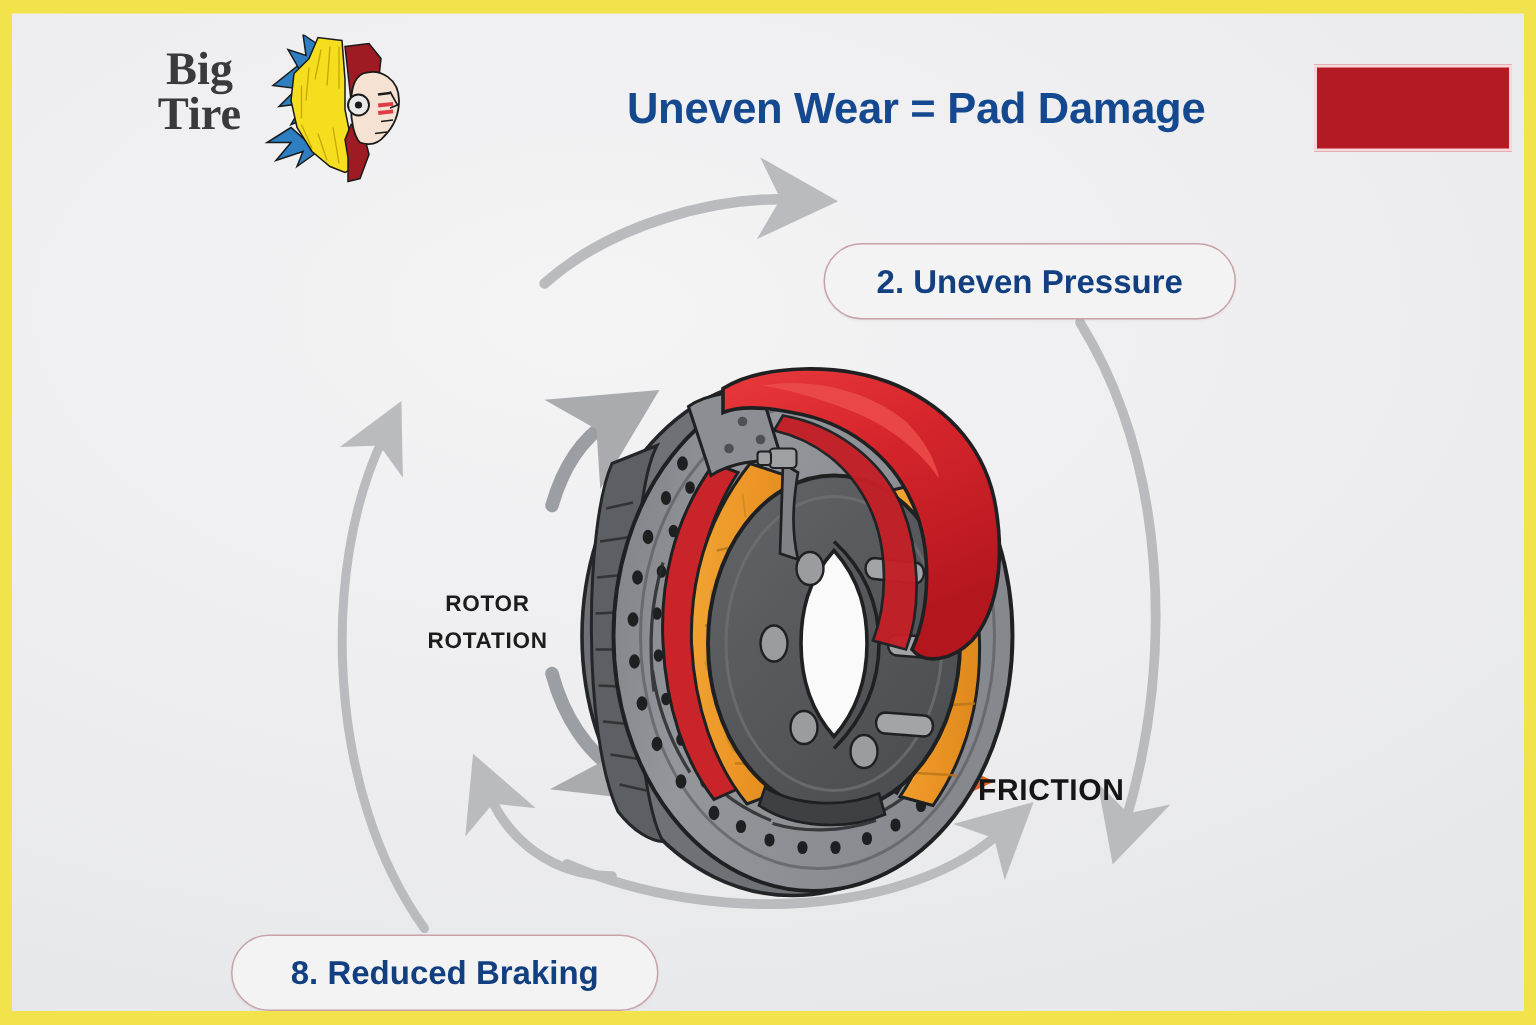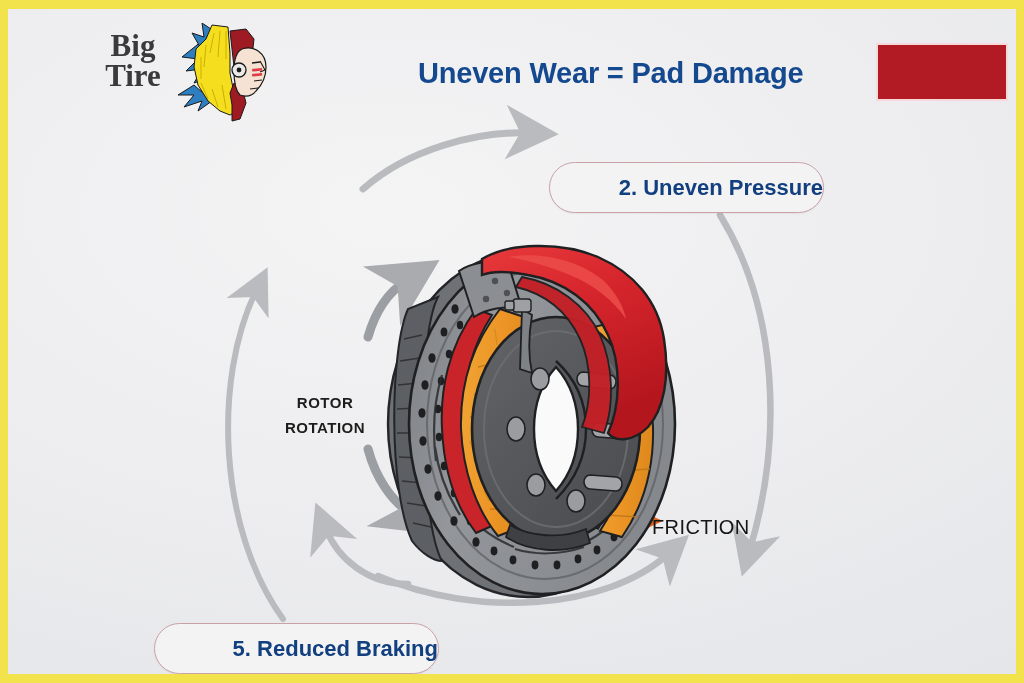--- a/index.html
+++ b/index.html
@@ -69,29 +69,29 @@
   #rotor-rotation {
     position:absolute; left:277px; top:381px;
     text-align:center; line-height:25px;
     font-family:"Liberation Sans Narrow","Liberation Sans", sans-serif;
     font-weight:bold; font-size:15px; letter-spacing:0.5px;
     color:#1C1C1C;
   }
   #friction-label {
     position:absolute; left:644px; top:507px;
     font-family:"Liberation Sans Narrow","Liberation Sans", sans-serif;
-    font-weight:normal; font-size:20px; letter-spacing:0.4px;
+    font-weight:bold; font-size:20px; letter-spacing:0.4px;
     color:#151515; white-space:nowrap;
   }
 
   
   #arrows, #brake { position:absolute; left:0; top:0; }
   #arrows { z-index:1; }
   #brake  { z-index:2; }
-  .pill, #rotor-rotation, #friction-label { z-index:5;justify-content:flex-end; }
+  .pill, #rotor-rotation, #friction-label { z-index:5; }
 </style>
 </head>
 <body>
 
 <div id="stage">
   <div id="canvas">
 
     <div id="logo">
       <div class="wordmark">
         <div>Big</div>
@@ -359,21 +359,21 @@
       </g>
 
       <path d="M498 528 C520 543 556 545 582 534 L578 520
                C554 530 522 528 502 516 Z" fill="#3F4044" stroke="#1F2022" stroke-width="1.8"></path>
     </svg>
 
     <div class="pill" id="pill2">
       <span>2. Uneven Pressure</span>
     </div>
     <div class="pill" id="pill4">
-      <span>5. Reduced Braking</span>
+      <span>8. Reduced Braking</span>
     </div>
 
     <div id="rotor-rotation">
       <div>ROTOR</div>
       <div>ROTATION</div>
     </div>
     <div id="friction-label">FRICTION</div>
 
   </div>
 </div>

